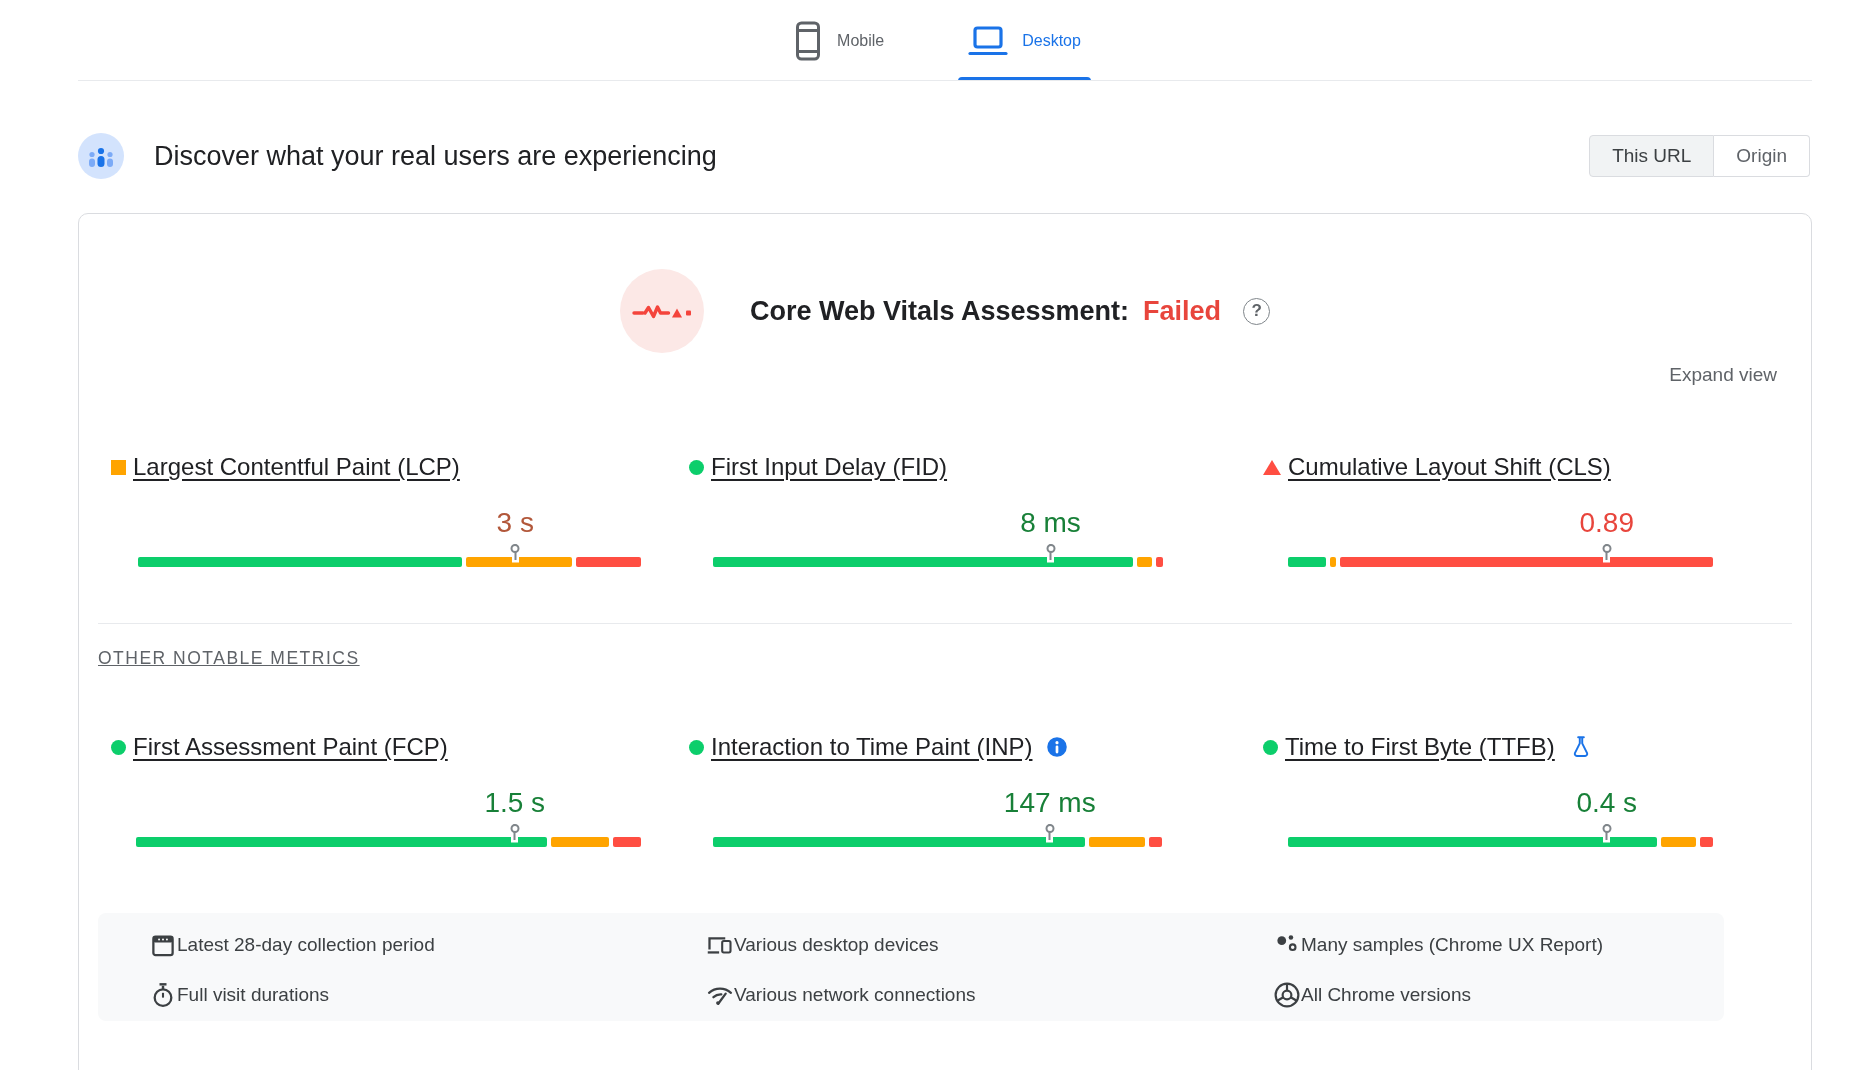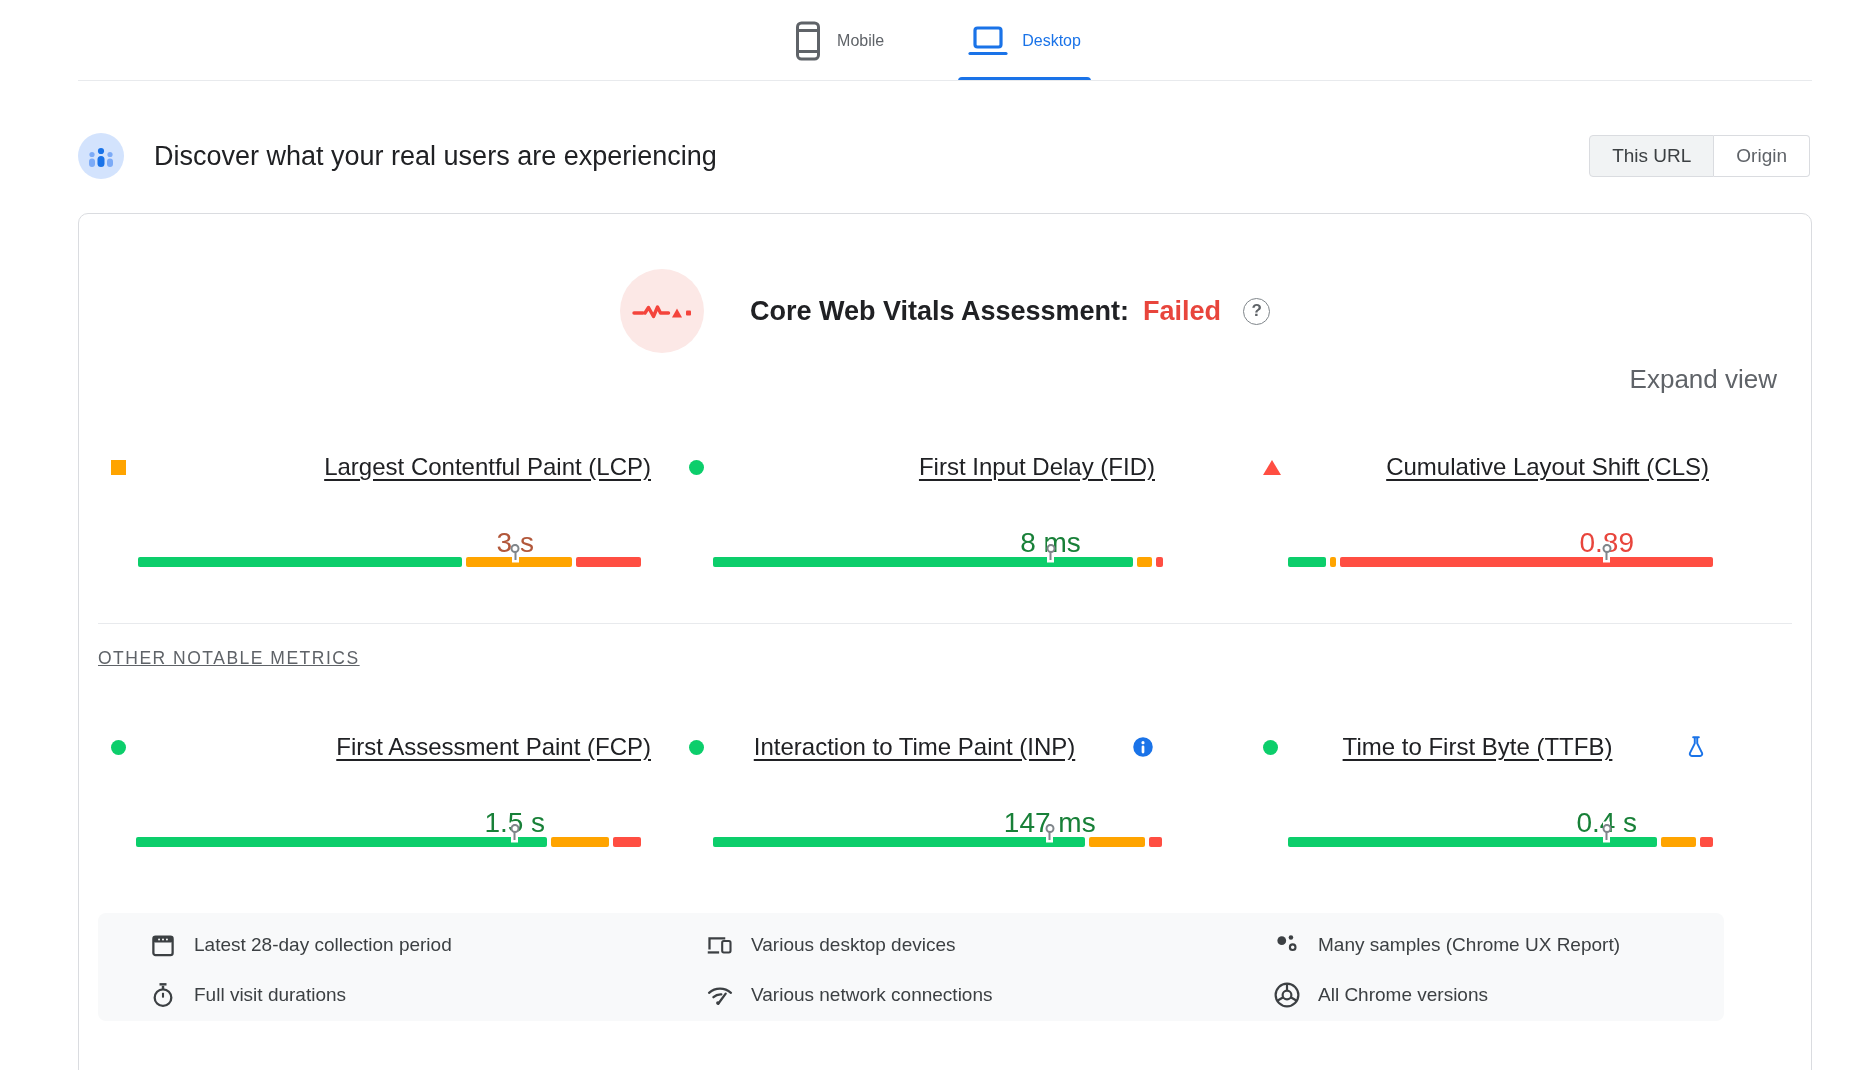--- a/index.html
+++ b/index.html
@@ -22,45 +22,45 @@
   .scope-btn.unselected { border-left:none; border-radius:0 4px 4px 0; }
 
   
   .cwv-card { position:absolute; left:78px; top:213px; width:1734px; height:1016px; border:1px solid #dadce0; border-radius:10px; background:#fff; }
 
   .assessment { position:absolute; top:55px; left:0; width:100%; display:flex; justify-content:center; align-items:center; gap:46px; }
   .assessment-icon { width:84px; height:84px; }
   .assessment-heading { font-size:27px; font-weight:700; display:flex; align-items:center; gap:12px; }
   .assessment-result { color:#e8453c; margin-left:2px; }
   .help-icon { width:27px; height:27px; border:1.8px solid #80868b; border-radius:50%; color:#5f6368; font-size:17px; font-weight:700; display:flex; align-items:center; justify-content:center; margin-left:10px; cursor:pointer; }
-  .expand-view { position:absolute; top:150px; right:34px; font-size:26px; color:#5f6368; cursor:pointer; }
+  .expand-view { position:absolute; top:150px; right:34px; font-size:19px; color:#5f6368; cursor:pointer; }
 
   
   .metric { position:absolute; height:130px; }
-  .metric-head { display:flex; align-items:center; gap:26px; height:32px;justify-content:space-between; }
+  .metric-head { display:flex; align-items:center; gap:7px; height:32px; }
   .bullet { flex:0 0 auto; }
   .bullet.square { width:15px; height:15px; }
   .bullet.circle { width:15px; height:15px; border-radius:50%; }
   .bullet.triangle { width:0; height:0; background:transparent !important; border-left:9px solid transparent; border-right:9px solid transparent; border-bottom:15px solid #ff4e42; }
   .metric-label { font-size:24px; color:#202124; text-decoration:underline; text-underline-offset:4px; cursor:pointer; }
-  .value-track { position:absolute; top:56px; height:36px;margin-top:20px; }
+  .value-track { position:absolute; top:56px; height:36px; }
   .metric-value { position:absolute; transform:translateX(-50%); font-size:28px; white-space:nowrap; }
   .bar { position:absolute; top:106px; height:10px; display:flex; gap:4px; }
   .segment { height:100%; border-radius:2px; }
   .marker { position:absolute; top:-13px; transform:translateX(-50%); width:9px; }
   .marker-stem { width:2px; height:16px; background:#80868b; margin:0 auto; box-shadow:0 0 0 2.5px #fff; }
   .marker-head { position:absolute; top:0; left:0; width:9px; height:9px; border:2px solid #80868b; border-radius:50%; background:#fff; }
   .mini-icon { margin-left:6px; display:flex; align-items:center; }
 
   .card-divider { position:absolute; left:19px; top:409px; width:1694px; height:1px; background:#e8eaed; }
   .section-label { position:absolute; left:19px; top:434px; font-size:17.5px; letter-spacing:1.5px; color:#5f6368;text-decoration:underline; }
 
   
   .footer-panel { position:absolute; left:19px; top:699px; width:1626px; height:108px; background:#f8f9fa; border-radius:8px; }
-  .footer-item { position:absolute; display:flex; align-items:center; gap:17px; font-size:19px; color:#3c4043; height:32px; }
+  .footer-item { position:absolute; display:flex; align-items:center; font-size:19px; color:#3c4043; height:32px; }
   .footer-item svg { flex:0 0 auto; }
   .crux-link { text-underline-offset:3px; color:#3c4043; cursor:pointer; }
 </style>
 </head>
 <body>
 
 <div class="tabbar">
   <div class="tab">
     <svg class="tab-icon" width="30" height="42" viewBox="0 0 30 42">
       <rect x="4.5" y="3" width="21" height="36" rx="4" fill="none" stroke="#5f6368" stroke-width="3"></rect>

